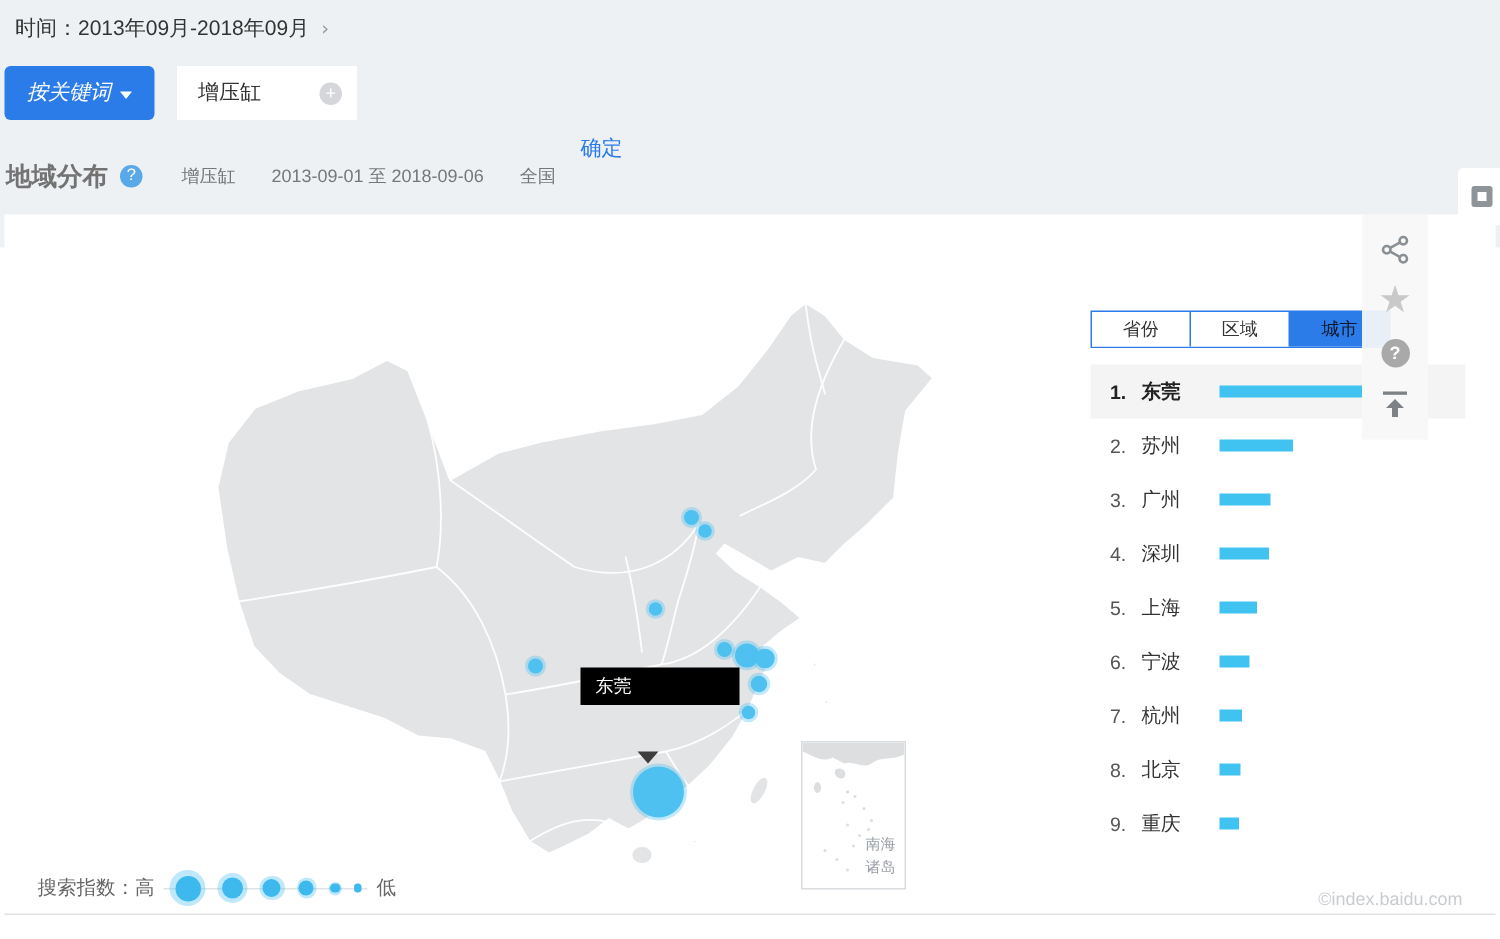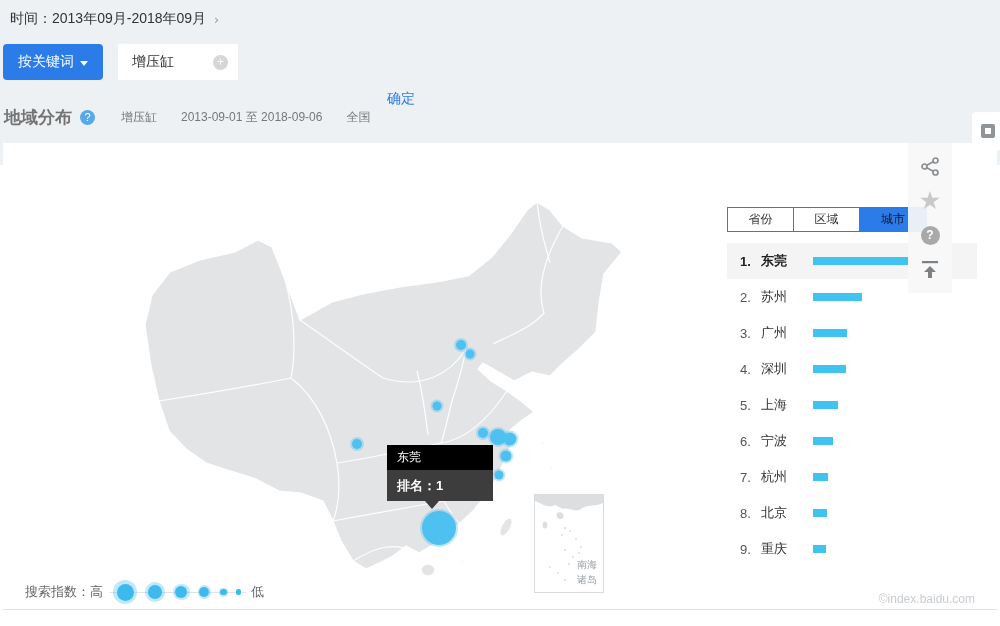--- a/index.html
+++ b/index.html
@@ -6,21 +6,21 @@
   html,body { width:1000px; height:626px; background:#fff; overflow:hidden;
     font-family:"Liberation Sans","DejaVu Sans",sans-serif; }
 
   
   .top-section { position:absolute; left:0; top:0; width:1000px; height:165px; background:#edf1f4; }
   .time-row { position:absolute; left:10px; top:8px; height:22px; display:flex; align-items:center;
     font-size:14px; color:#333; cursor:pointer; }
   .time-chevron { color:#999; font-size:13px; margin-left:8px; font-family:"DejaVu Sans",sans-serif; }
   .kw-btn { position:absolute; left:3px; top:44px; width:100px; height:36px; background:#2b7ce9;
     color:#fff; font-size:14px; border:none; border-radius:4px; cursor:pointer;
-    display:flex; align-items:center; justify-content:center; gap:6px; }
+    display:flex; align-items:center; justify-content:center; gap:6px;font-style:italic; }
   .kw-btn .caret { width:0; height:0; border-left:4px solid transparent; border-right:4px solid transparent;
     border-top:5px solid #fff; margin-top:2px; }
   .kw-input-wrap { position:absolute; left:118px; top:44px; width:120px; height:36px; background:#fff;
     display:flex; align-items:center; padding:0 10px 0 14px; }
   .kw-input { border:none; outline:none; width:70px; font-size:14px; color:#333; background:transparent;
     font-family:inherit; }
   .circle-plus { margin-left:auto; width:15px; height:15px; border-radius:50%; background:#d4d6d9;
     color:#fff; font-size:12px; line-height:14px; text-align:center; cursor:pointer; flex:none; }
   .add-compare { position:absolute; left:265px; top:44px; width:105px; height:36px; background:#f7f8fa;
     color:#9aa0a6; font-size:13px; border:none; cursor:pointer; }
@@ -71,21 +71,21 @@
   .legend-track { display:flex; align-items:center; margin:0 6px; position:relative; }
   .legend-track .rail { position:absolute; left:0; right:0; top:50%; height:1px; background:#dfe3e6; }
   .legend-circle { border-radius:50%; background:rgba(86,197,243,.38); display:flex; align-items:center;
     justify-content:center; margin:0 4px; position:relative; }
   .legend-circle i { display:block; border-radius:50%; background:#3eb9ee; }
 
   
   .inset { position:absolute; left:531px; top:351px; width:70px; height:99px; background:#fff;
     border:1px solid #d9dcde; }
   .inset-label { position:absolute; right:6px; bottom:5px; font-size:10px; color:#9aa0a6;
-    text-align:left; line-height:1.5; }
+    text-align:left; line-height:1.5;font-family:Liberation Mono, monospace; }
 
   
   .float-bar { position:absolute; left:905px; top:0; width:44px; height:150px;
     background:rgba(247,247,247,.93); display:flex; flex-direction:column; align-items:center;
     justify-content:space-around; padding:6px 0; }
   .fb-item { width:28px; height:28px; display:flex; align-items:center; justify-content:center;
     cursor:pointer; }
   .star-glyph { font-size:25px; color:#c9c9c9; line-height:1; }
   .qmark { width:19px; height:19px; border-radius:50%; background:#a9a9a9; color:#fff; font-size:12px;
     font-weight:bold; line-height:19px; text-align:center; }
@@ -188,21 +188,20 @@
         <circle cx="503" cy="313" r="5.5" fill="#4ec1f0"></circle>
         <circle cx="496" cy="332" r="6.5" fill="rgba(78,193,240,0.35)"></circle>
         <circle cx="496" cy="332" r="4.5" fill="#4ec1f0"></circle>
         <circle cx="436" cy="385" r="19" fill="rgba(78,193,240,0.35)"></circle>
         <circle cx="436" cy="385" r="17" fill="#4ec1f0"></circle>
       </g>
   </svg>
 
   <div class="tooltip">
     <div class="tooltip-head">东莞</div>
-    <div class="tooltip-body">排名：1</div>
     <div class="tooltip-arrow"></div>
   </div>
 
   <div class="tab-group" id="tab-group">
       <div class="tab">省份</div>
       <div class="tab">区域</div>
       <div class="tab active">城市</div>
     </div>
 
   <div class="rank-list" id="rank-list">

